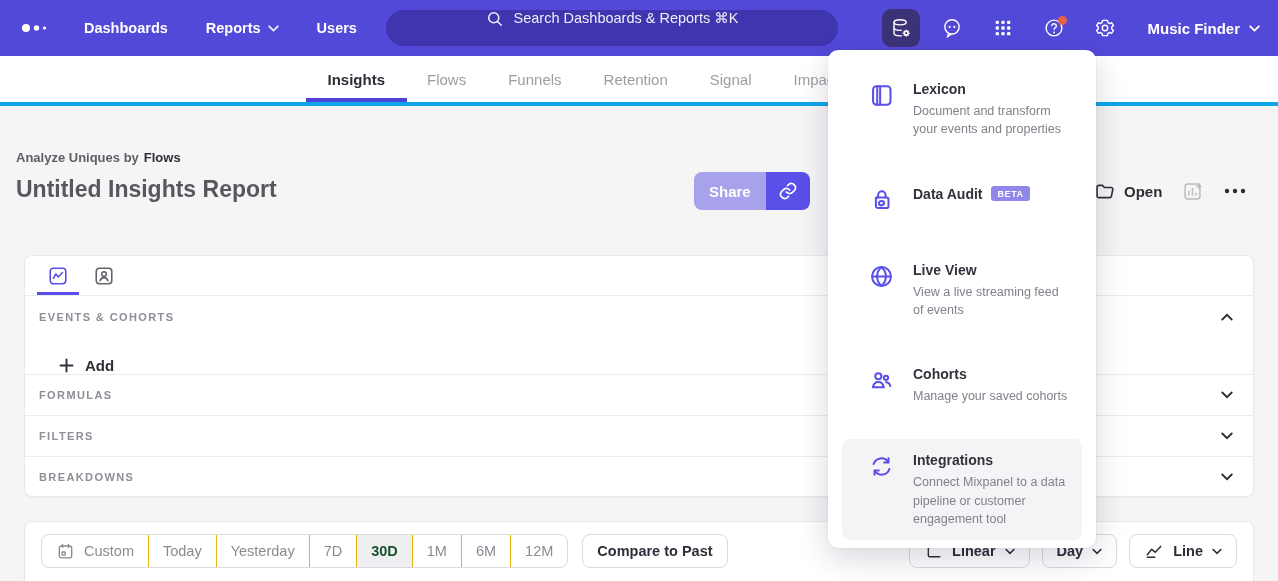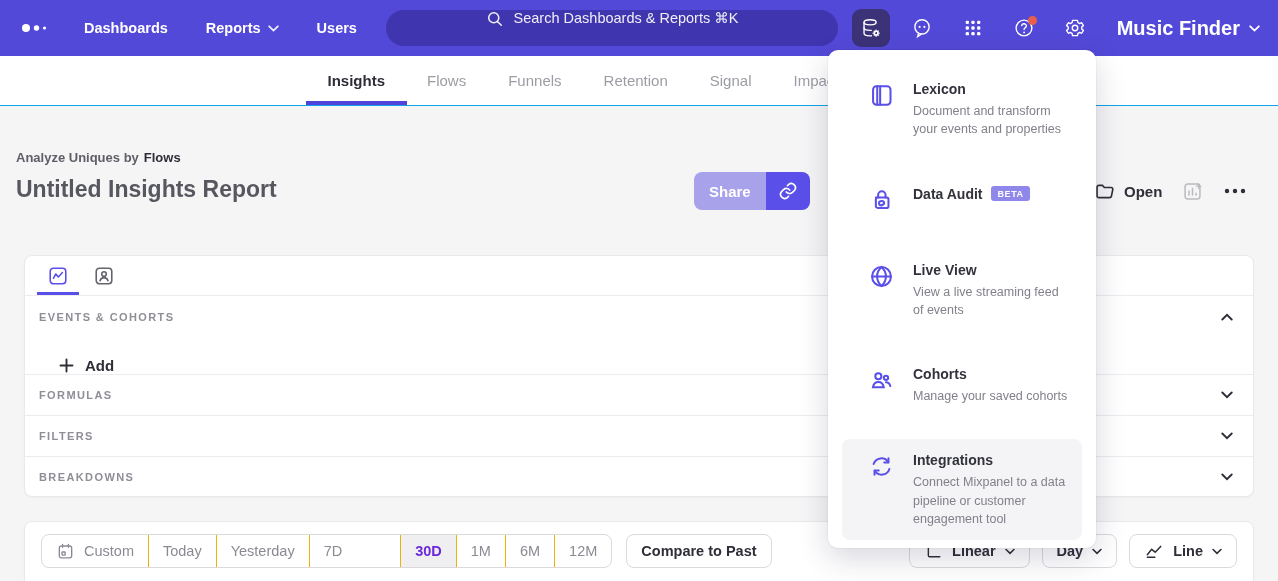--- a/index.html
+++ b/index.html
@@ -14,26 +14,26 @@
              margin-right:38px; cursor:pointer; }
   .navlink svg { opacity:.9; }
   .search-pill { position:absolute; left:386px; top:10px; width:452px; height:36px; border-radius:18px;
                  background:rgba(10,5,70,.28); display:flex; align-items:flex-start; justify-content:center;
                  gap:10px; color:rgba(255,255,255,.92); font-size:14.5px; cursor:text; }
   .nav-right { position:absolute; right:18px; top:0; height:56px; display:flex; align-items:center; gap:13px; }
   .nav-icon { width:38px; height:38px; display:flex; align-items:center; justify-content:center;
               color:#fff; border-radius:9px; position:relative; cursor:pointer; }
   .nav-icon.active { background:#3B3278; }
   .notif-dot { position:absolute; top:7px; right:6px; width:9px; height:9px; border-radius:50%; background:#E8604A; }
-  .project { display:flex; align-items:center; gap:9px; color:#fff; font-size:20px; font-weight:700;
+  .project { display:flex; align-items:center; gap:9px; color:#fff; font-size:15px; font-weight:700;
              margin-left:10px; cursor:pointer; }
 
   
   .tabbar { position:absolute; left:0; top:56px; width:100%; height:50px; background:#fff;
-            border-bottom:1px solid #0ea5e9; display:flex; justify-content:center; }
+            border-bottom:4px solid #0ea5e9; display:flex; justify-content:center; }
   .tabrow { display:flex; gap:38px; transform:translateX(-56px); }
   .tab { display:flex; align-items:center; font-size:15px; color:#9C9DA4; position:relative;
          padding:0 2px; cursor:pointer; }
   .tab.active { color:#2E2E38; font-weight:700; }
   .tab.active::after { content:""; position:absolute; left:-20px; right:-20px; bottom:0; height:4px;
                        background:#4F44D9; }
 
   
   .analyze { position:absolute; left:16px; top:150px; font-size:13px; font-weight:600; color:#5E5E67; }
   .analyze b { color:#2E2E38; font-weight:700; margin-left:5px; }
@@ -69,21 +69,21 @@
   .add-btn { display:flex; align-items:center; gap:11px; color:#2E2E38; font-size:15px; font-weight:600; cursor:pointer; }
 
   
   .card.toolbar { left:24px; top:521px; width:1230px; height:76px; padding:12px 16px; display:flex;
                   align-items:flex-start; justify-content:space-between; }
   .tb-left { display:flex; gap:14px; }
   .seg { display:flex; border:1px solid #D9D9DE; border-radius:8px; overflow:hidden; height:34px; background:#fff; }
   .seg-cell { display:flex; align-items:center; gap:9px; padding:0 14px; font-size:14.5px; color:#8A8A93;
               border-left:1px solid #eab308; cursor:pointer; white-space:nowrap; }
   .seg-cell:first-child { border-left:none; }
-  .seg-cell.active { background:#EFEFF1; color:#6d28d9; font-weight:700;margin-left:44px; }
+  .seg-cell.active { background:#EFEFF1; color:#14532d; font-weight:700; }
   .tb-btn { display:flex; align-items:center; gap:9px; height:34px; padding:0 14px; border:1px solid #D9D9DE;
             border-radius:8px; background:#fff; font-size:14.5px; font-weight:600; color:#2E2E38; cursor:pointer; }
   .tb-right { display:flex; gap:12px; }
   .tb-btn .chev { color:#2E2E38; display:flex; }
 
   
   .apps-panel { position:absolute; left:828px; top:50px; width:268px; height:498px; background:#fff;
                 border-radius:10px; box-shadow:0 10px 30px rgba(35,35,70,.18), 0 0 0 1px rgba(0,0,0,.03);
                 z-index:60; padding:18px 14px 12px; }
   .menu-item { display:flex; gap:17px; padding:13px 12px 13px 26px; border-radius:8px;

